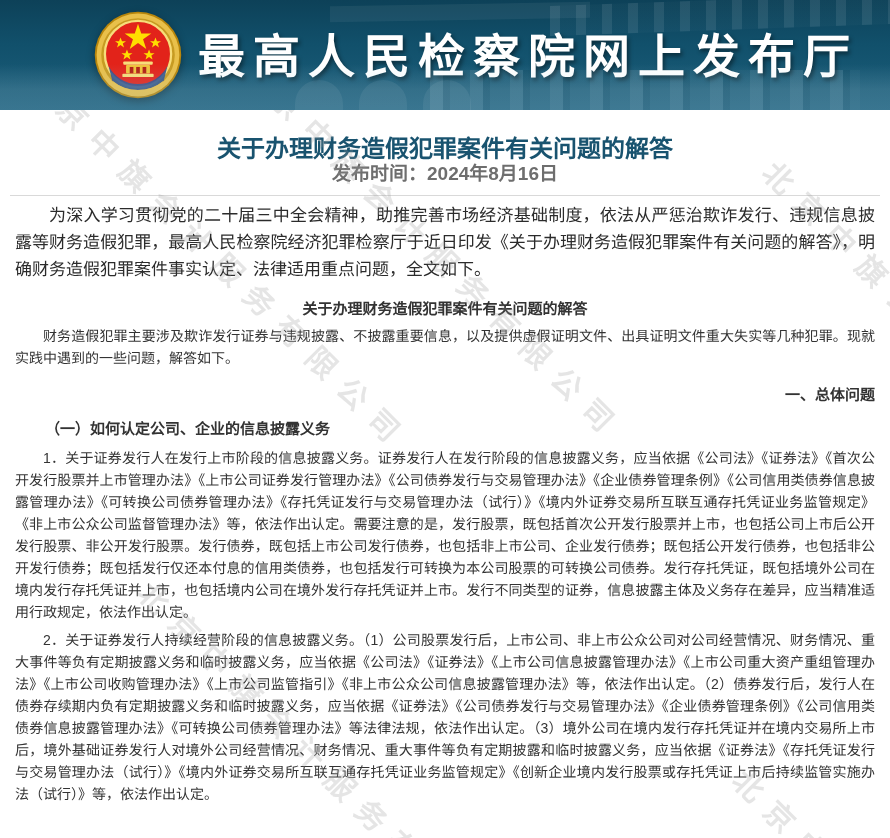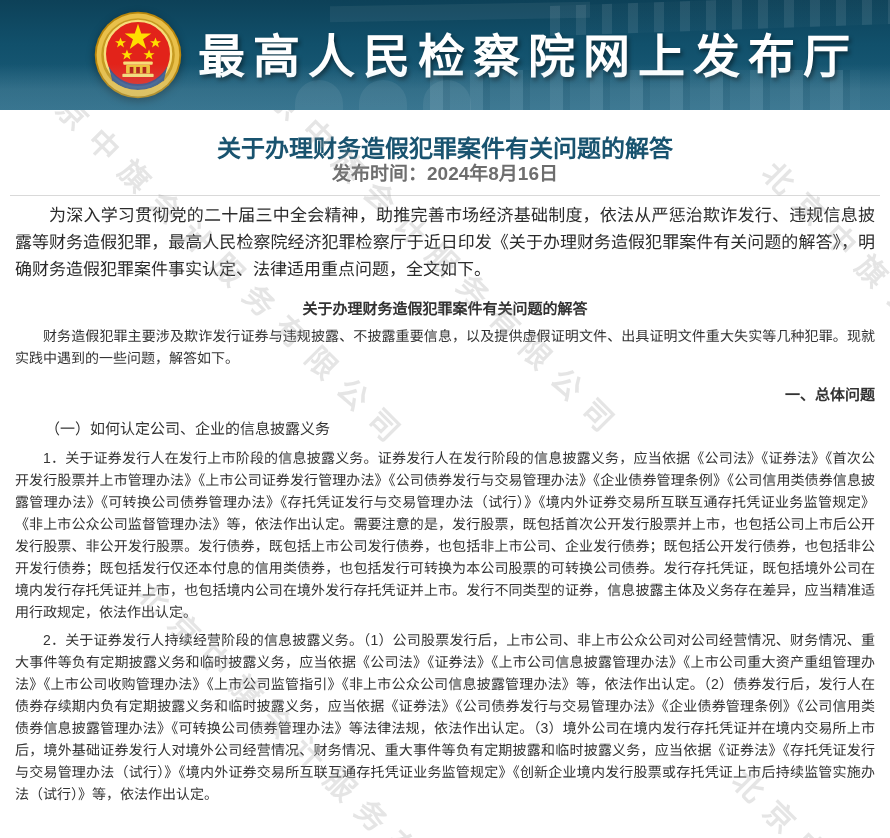--- a/index.html
+++ b/index.html
@@ -133,21 +133,21 @@
   .section-heading {
     text-align: right;
     font-size: 15px;
     font-weight: bold;
     color: #333333;
     margin: 16px 0 8px;
     line-height: 20px;
   }
   .subsection-heading {
     font-size: 15px;
-    font-weight: normal;
+    font-weight: bold;
     color: #333333;
     text-indent: 2em;
     margin: 14px 0 8px;
     line-height: 20px;
   }
 
   
   .watermark {
     position: absolute;
     z-index: 6;

